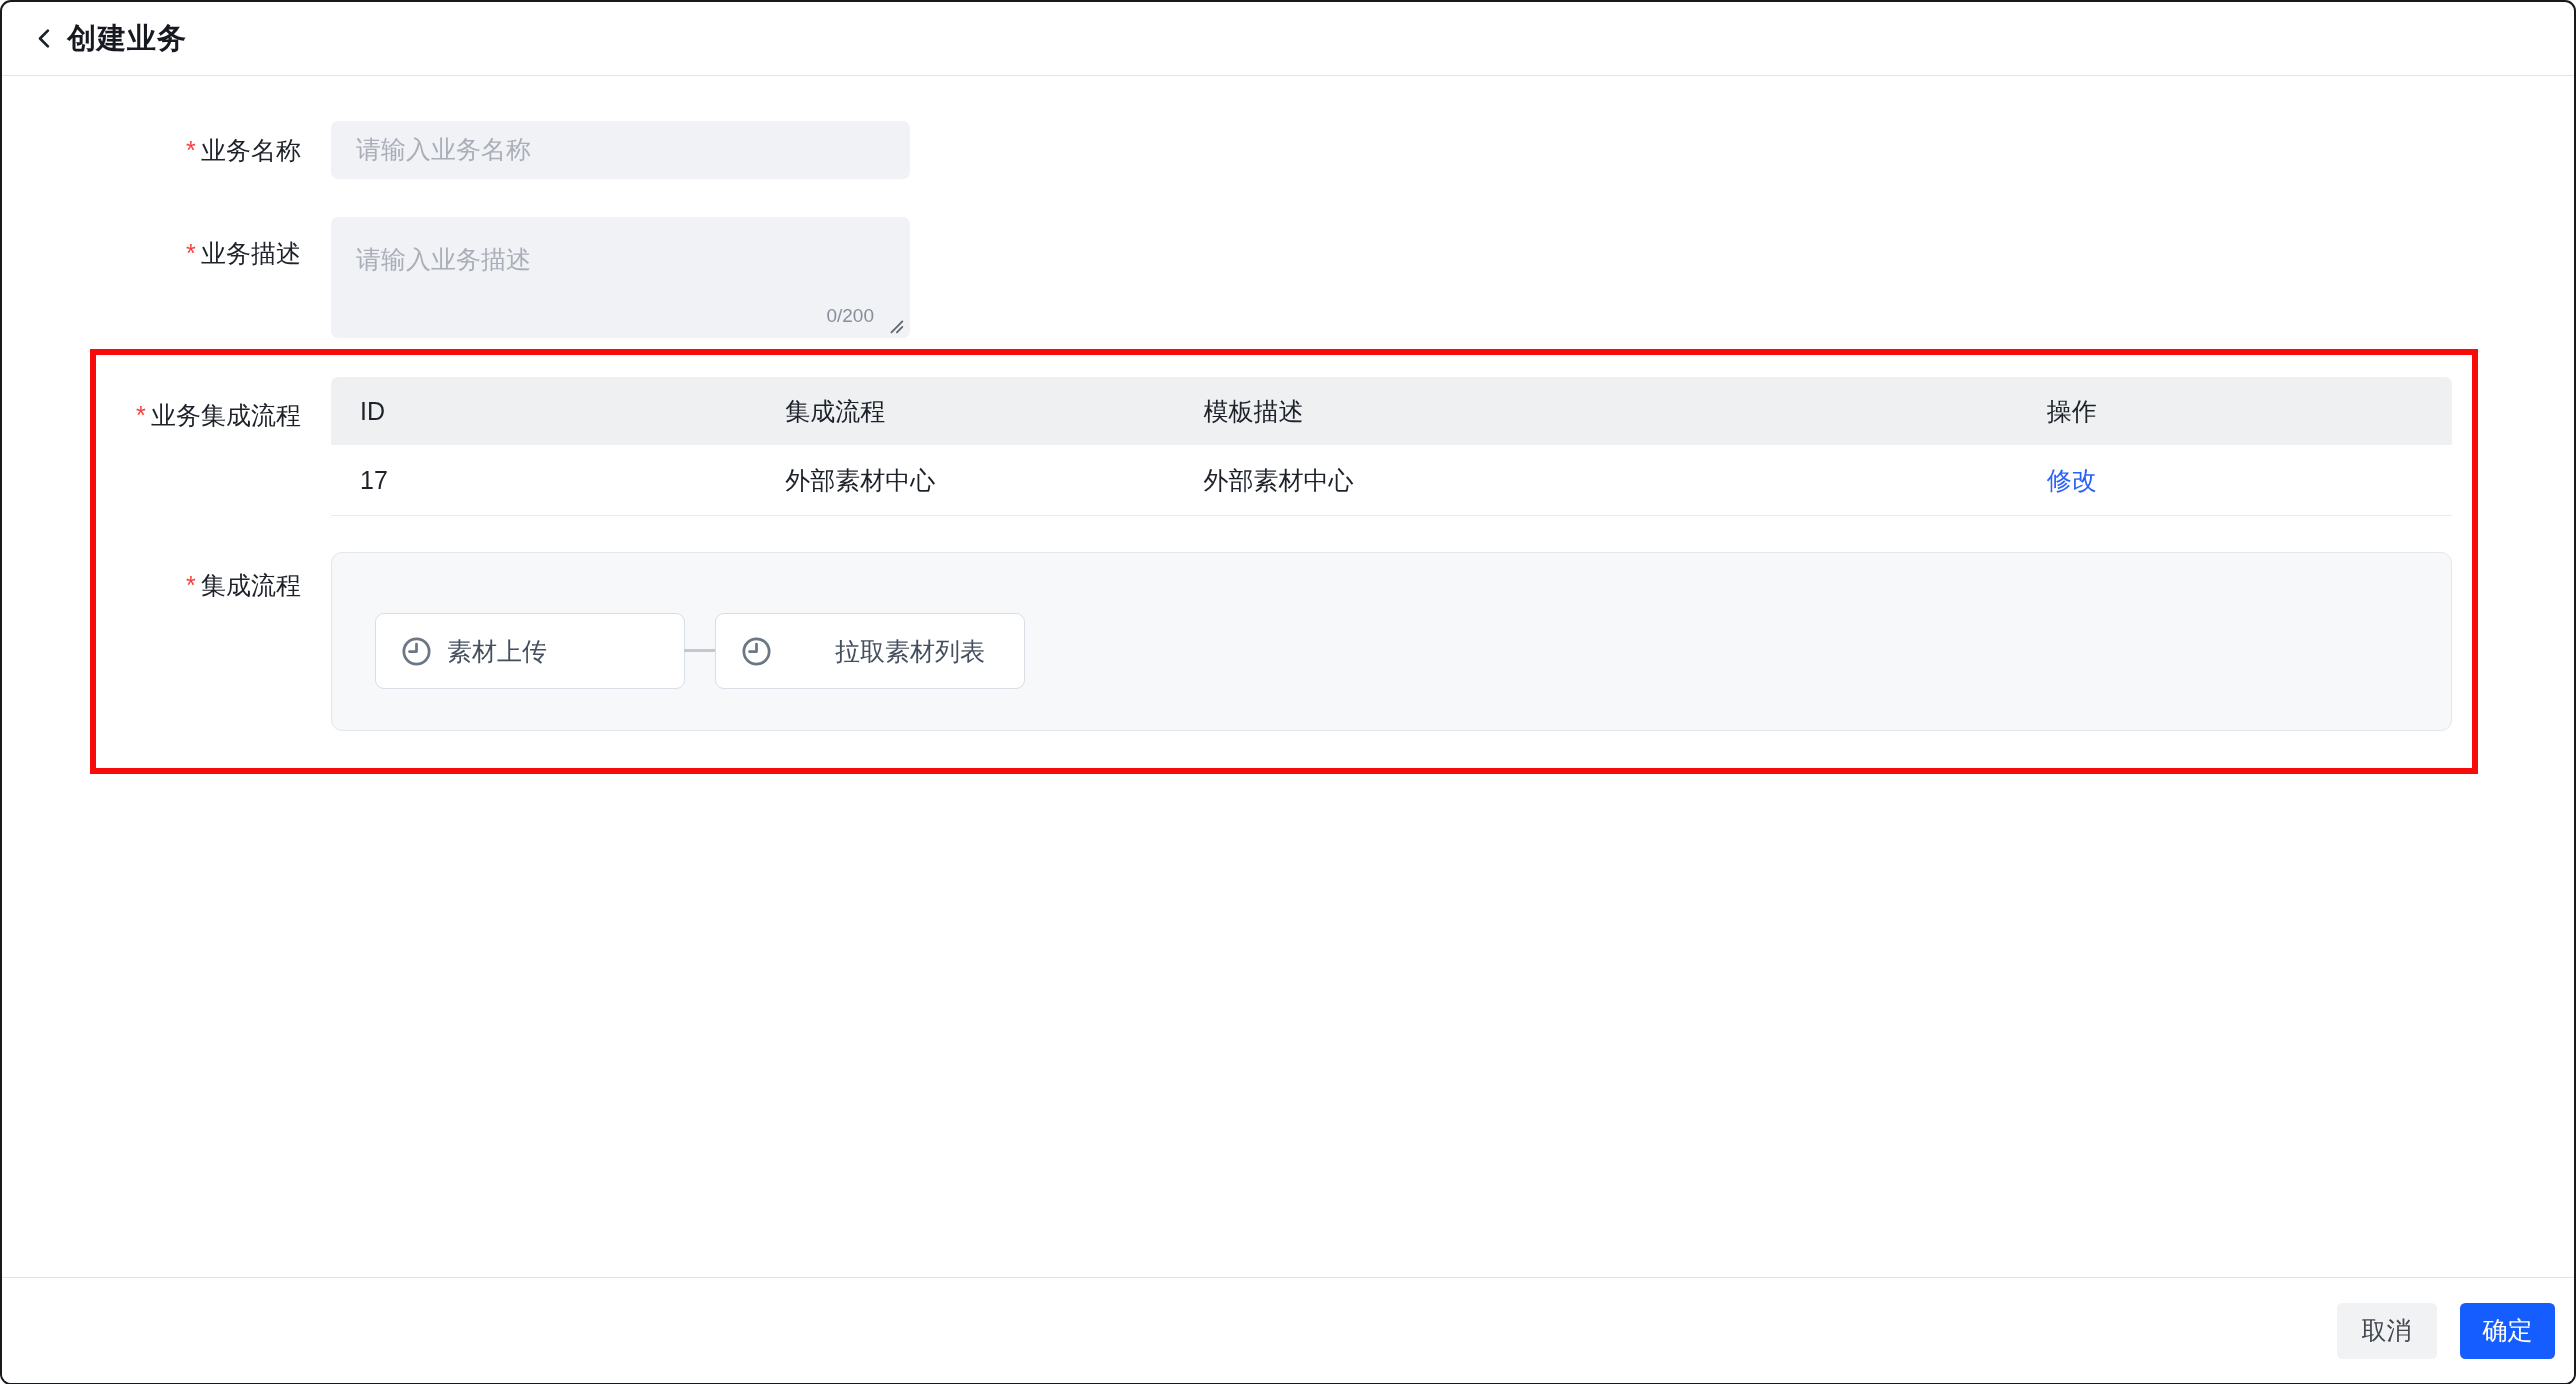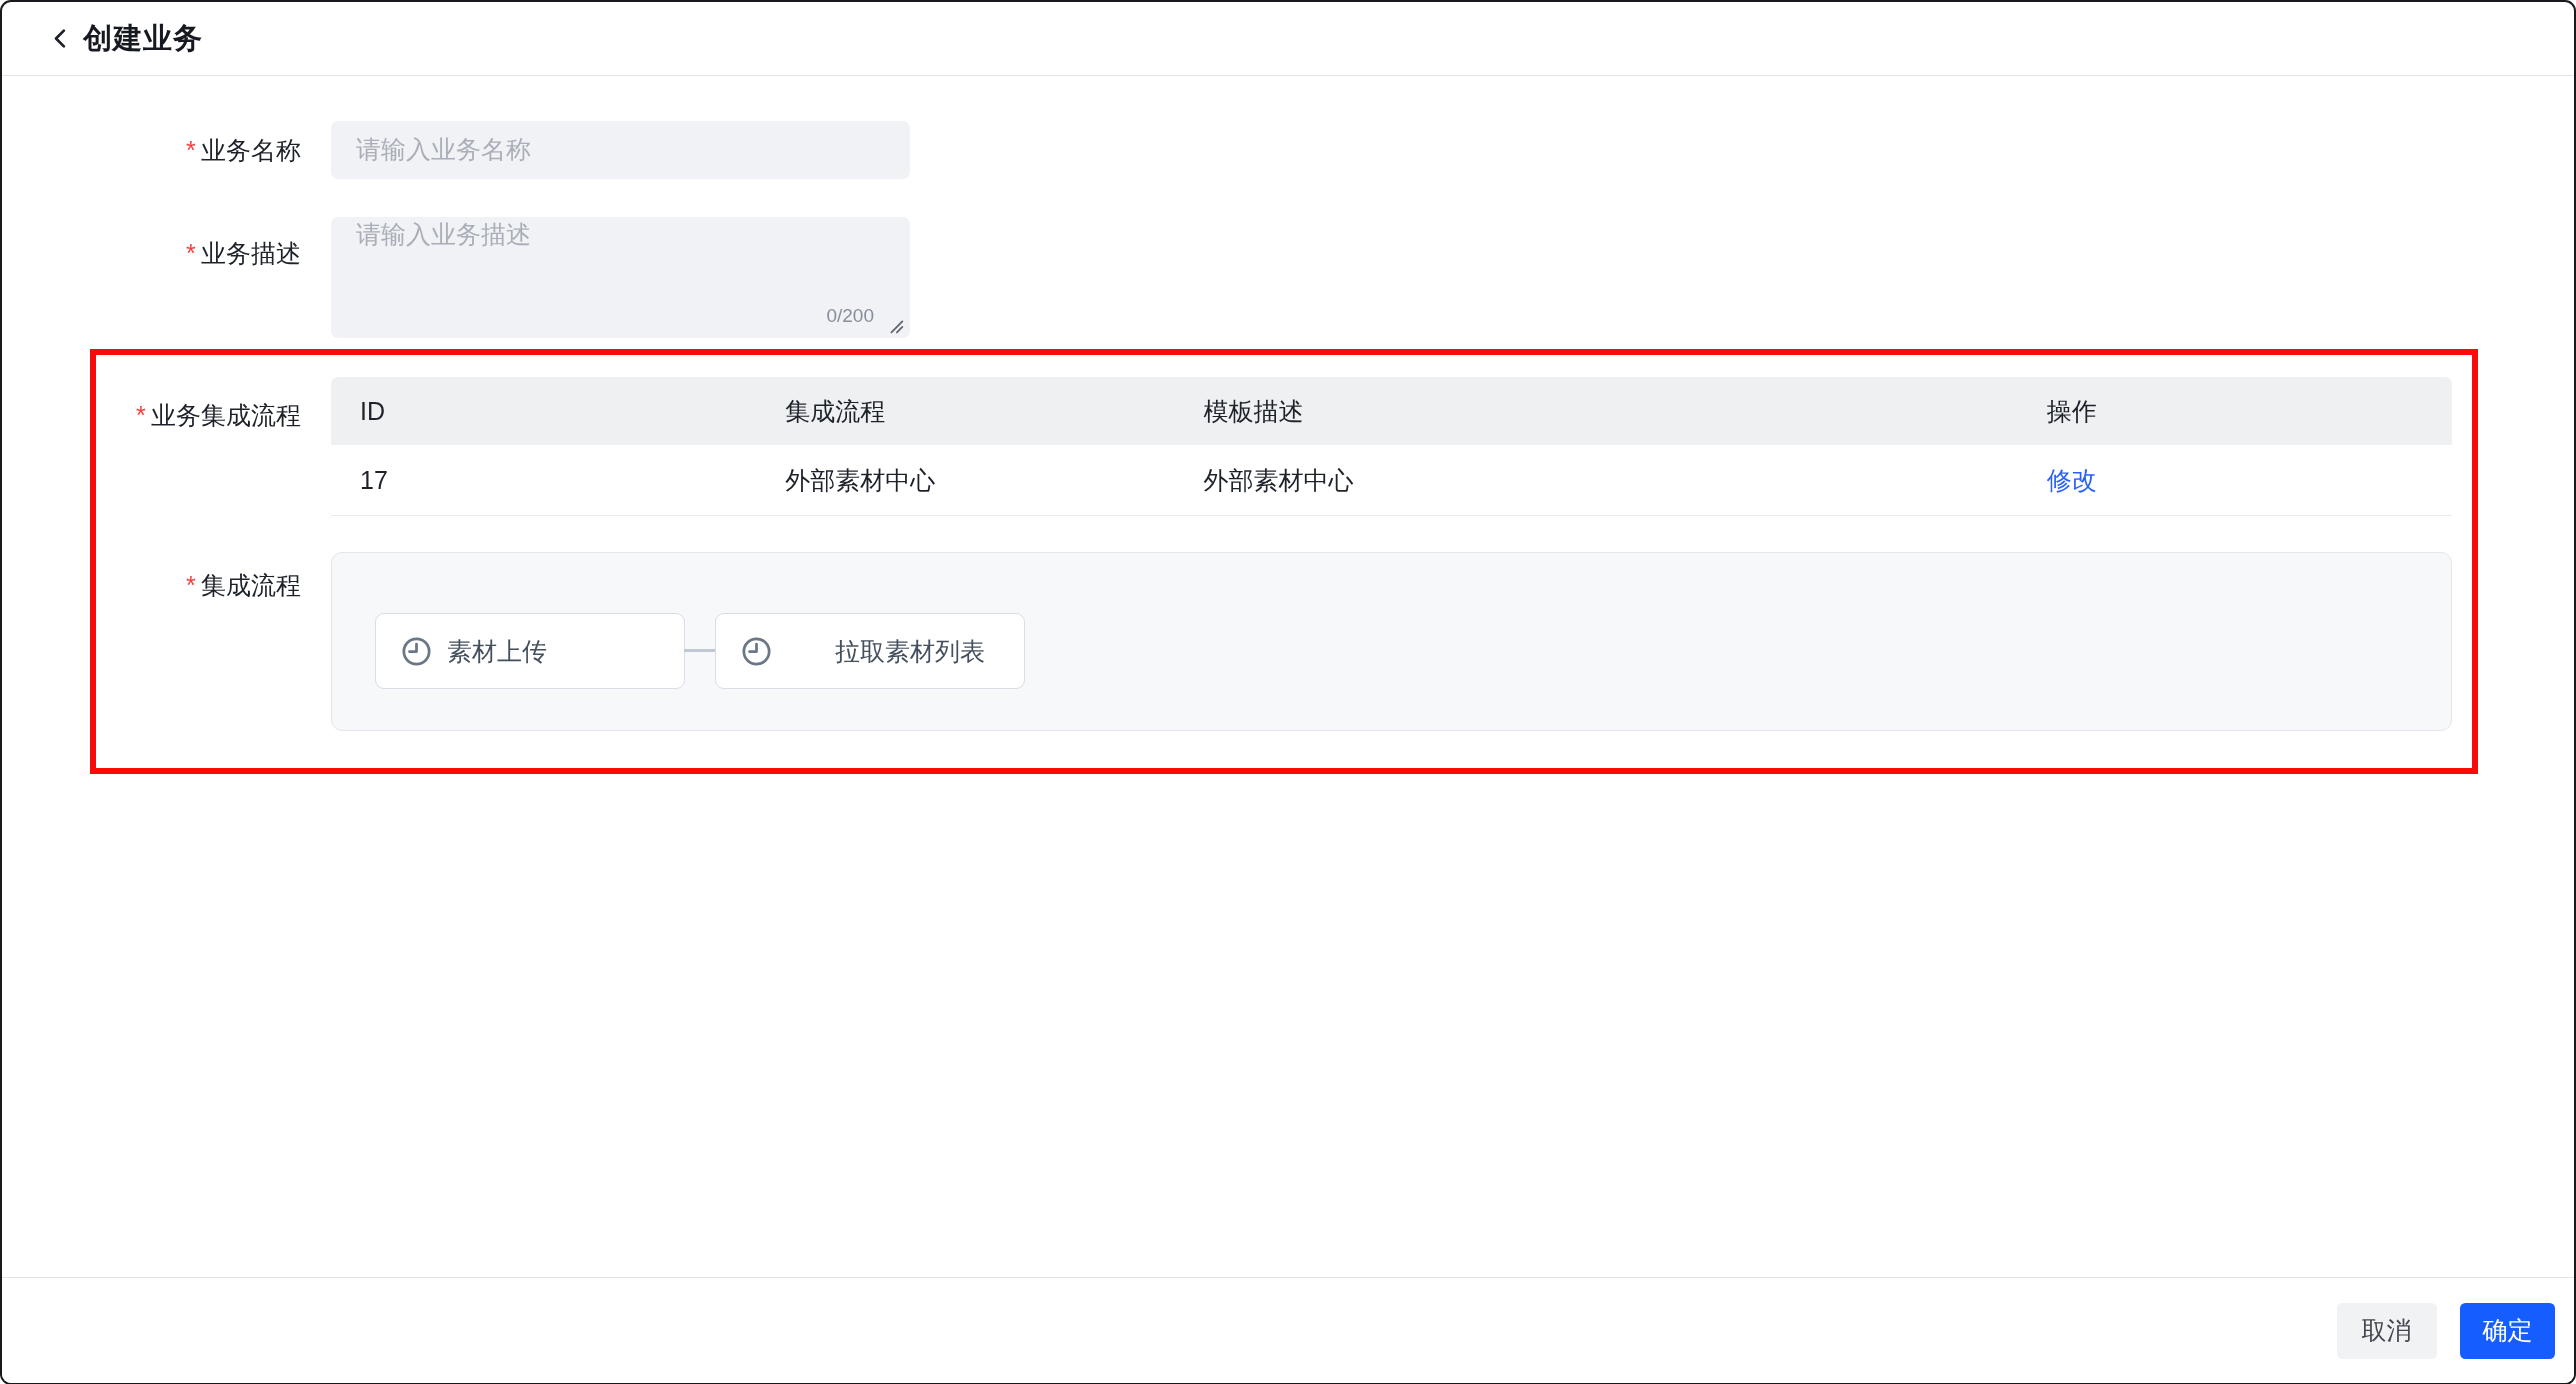--- a/index.html
+++ b/index.html
@@ -15,21 +15,21 @@
     background: #ffffff;
     border: 2.7px solid #17191c;
     border-radius: 11px;
     overflow: hidden;
   }
   
   .page-header {
     height: 74px;
     display: flex;
     align-items: center;
-    padding-left: 43px;
+    padding-left: 27px;
     border-bottom: 1.8px solid #e5e6eb;
   }
   .back-icon {
     width: 31px; height: 31px;
     display: inline-flex; align-items: center; justify-content: center;
     margin-right: 7.2px;
     cursor: pointer;
   }
   .page-title {
     font-size: 29px;
@@ -71,21 +71,21 @@
     color: #1d2129;
   }
   .text-input::placeholder { color: #a9aeb8; }
 
   .textarea-wrap { position: relative; width: 579px; height: 121px; }
   .desc-textarea {
     width: 579px; height: 121px;
     background: #f1f2f5;
     border: none; outline: none;
     border-radius: 7.2px;
-    padding: 1px 25px;
+    padding: 26px 25px;
     font-size: 25px;
     font-family: inherit;
     color: #1d2129;
     resize: none;
     display: block;
   }
   .desc-textarea::placeholder { color: #a9aeb8; }
   .char-counter {
     position: absolute;
     right: 36px; bottom: 11px;

